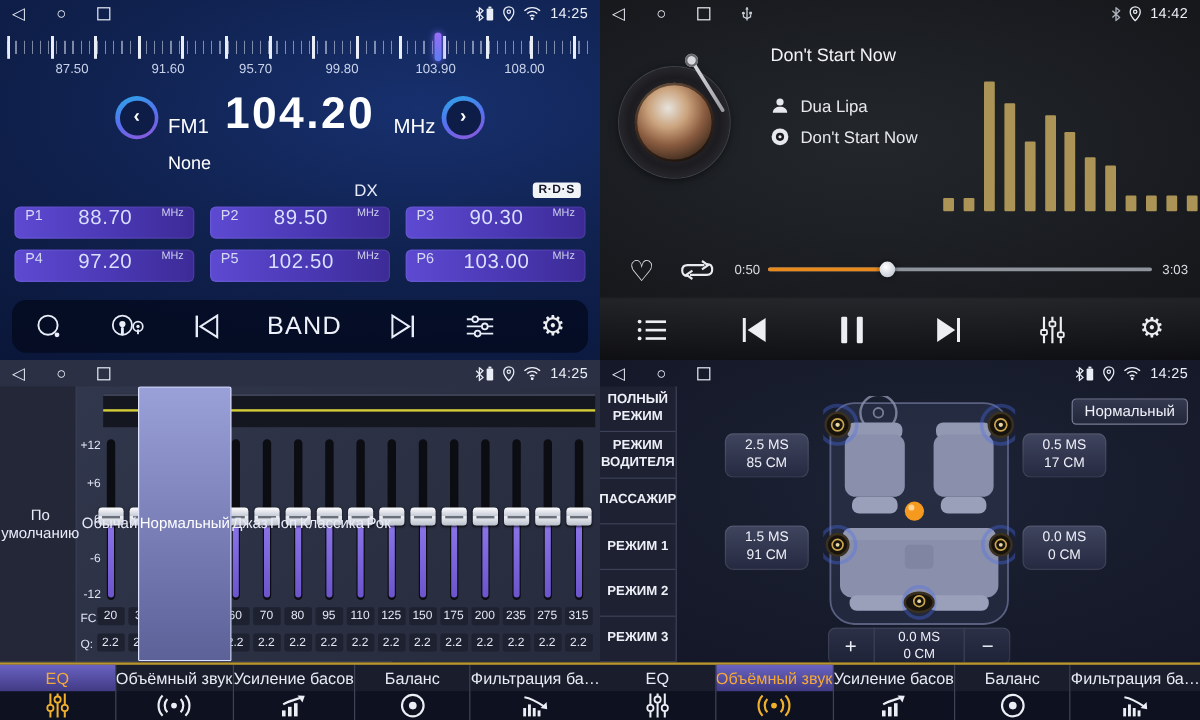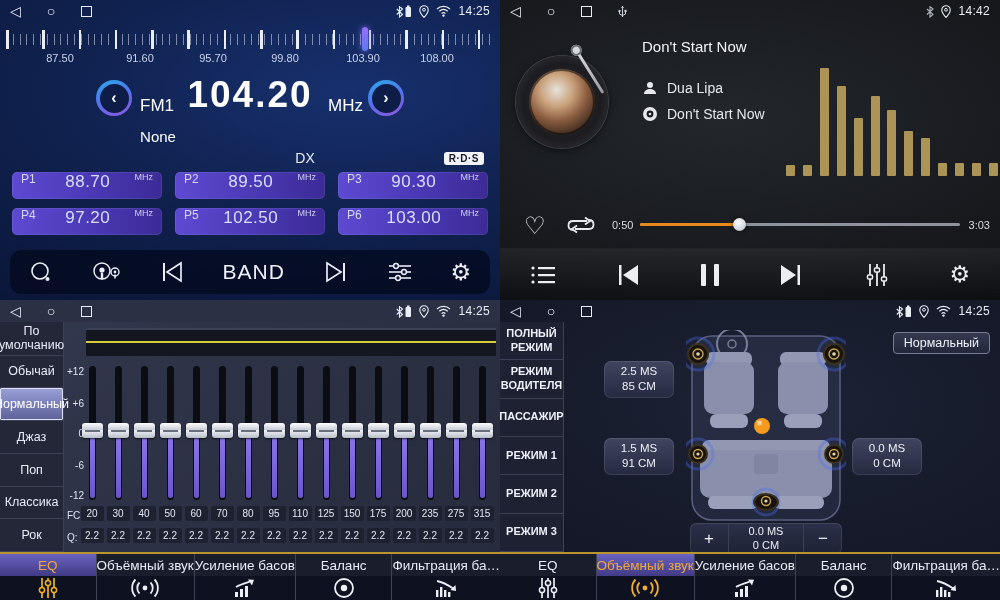--- a/index.html
+++ b/index.html
@@ -104,21 +104,21 @@
   .tab { flex:1; display:flex; flex-direction:column; }
   .tab + .tab { border-left:1px solid rgba(190,198,225,.28); }
   .tab-label { height:22px; display:flex; align-items:center; justify-content:center;
     font-size:13.5px; color:#e8ebf5; background:rgba(255,255,255,.05); white-space:nowrap; overflow:hidden; }
   .tab-icon { flex:1; display:flex; align-items:center; justify-content:center; color:#eceef5; }
   .tab.sel .tab-label { background:linear-gradient(180deg,#6a63c2,#413a84); color:#f3a93a; }
   .tab.sel .tab-icon { color:#f0b02c; }
 
   
   .eq-side { position:absolute; left:0; top:22px; bottom:48px; width:64px; background:#232737;
-    border-right:1px solid #3c4158; display:flex; flex-direction:column; z-index:4; }
+    border-right:1px solid #3c4158; display:flex; flex-direction:row; z-index:4; }
   .eq-side .item { flex:1; display:flex; align-items:center; justify-content:center; text-align:center;
     font-size:12.5px; color:#e9ecf8; border-bottom:1px solid #3c4158; padding:2px 1px; line-height:1.15; }
   .eq-side .item.sel { background:linear-gradient(180deg,#9aa0d8,#5c6198); box-shadow:inset 0 0 0 1px #dfe3ff;
     border-radius:2px; color:#fff; }
   .eq-main { position:absolute; left:64px; right:0; top:22px; bottom:48px;
     background:linear-gradient(135deg,#31374c 0%, #2a2f42 60%, #262b3d 100%); }
   .eq-resp { position:absolute; left:22px; right:4px; top:6px; height:28px; background:#14171f;
     border-top:2px solid #3c4156; }
   .eq-resp .yline { position:absolute; left:0; right:0; top:11px; height:2px; background:#d5ce39; }
   .eq-scale { position:absolute; left:2px; top:40px; width:18px; }
@@ -796,20 +796,24 @@
         <div class="item">РЕЖИМ 2</div>
         <div class="item">РЕЖИМ 3</div>
       </div>
 
     <div class="profile-btn">Нормальный</div>
 
     <div class="delay-btn" style="left:104px; top:61px">
       <span>2.5 MS</span>
       <span>85 CM</span>
     </div>
+    <div class="delay-btn" style="left:352px; top:61px">
+      <span>0.5 MS</span>
+      <span>17 CM</span>
+    </div>
     <div class="delay-btn" style="left:104px; top:138px">
       <span>1.5 MS</span>
       <span>91 CM</span>
     </div>
     <div class="delay-btn" style="left:352px; top:138px">
       <span>0.0 MS</span>
       <span>0 CM</span>
     </div>
 
     <div class="car-box">

